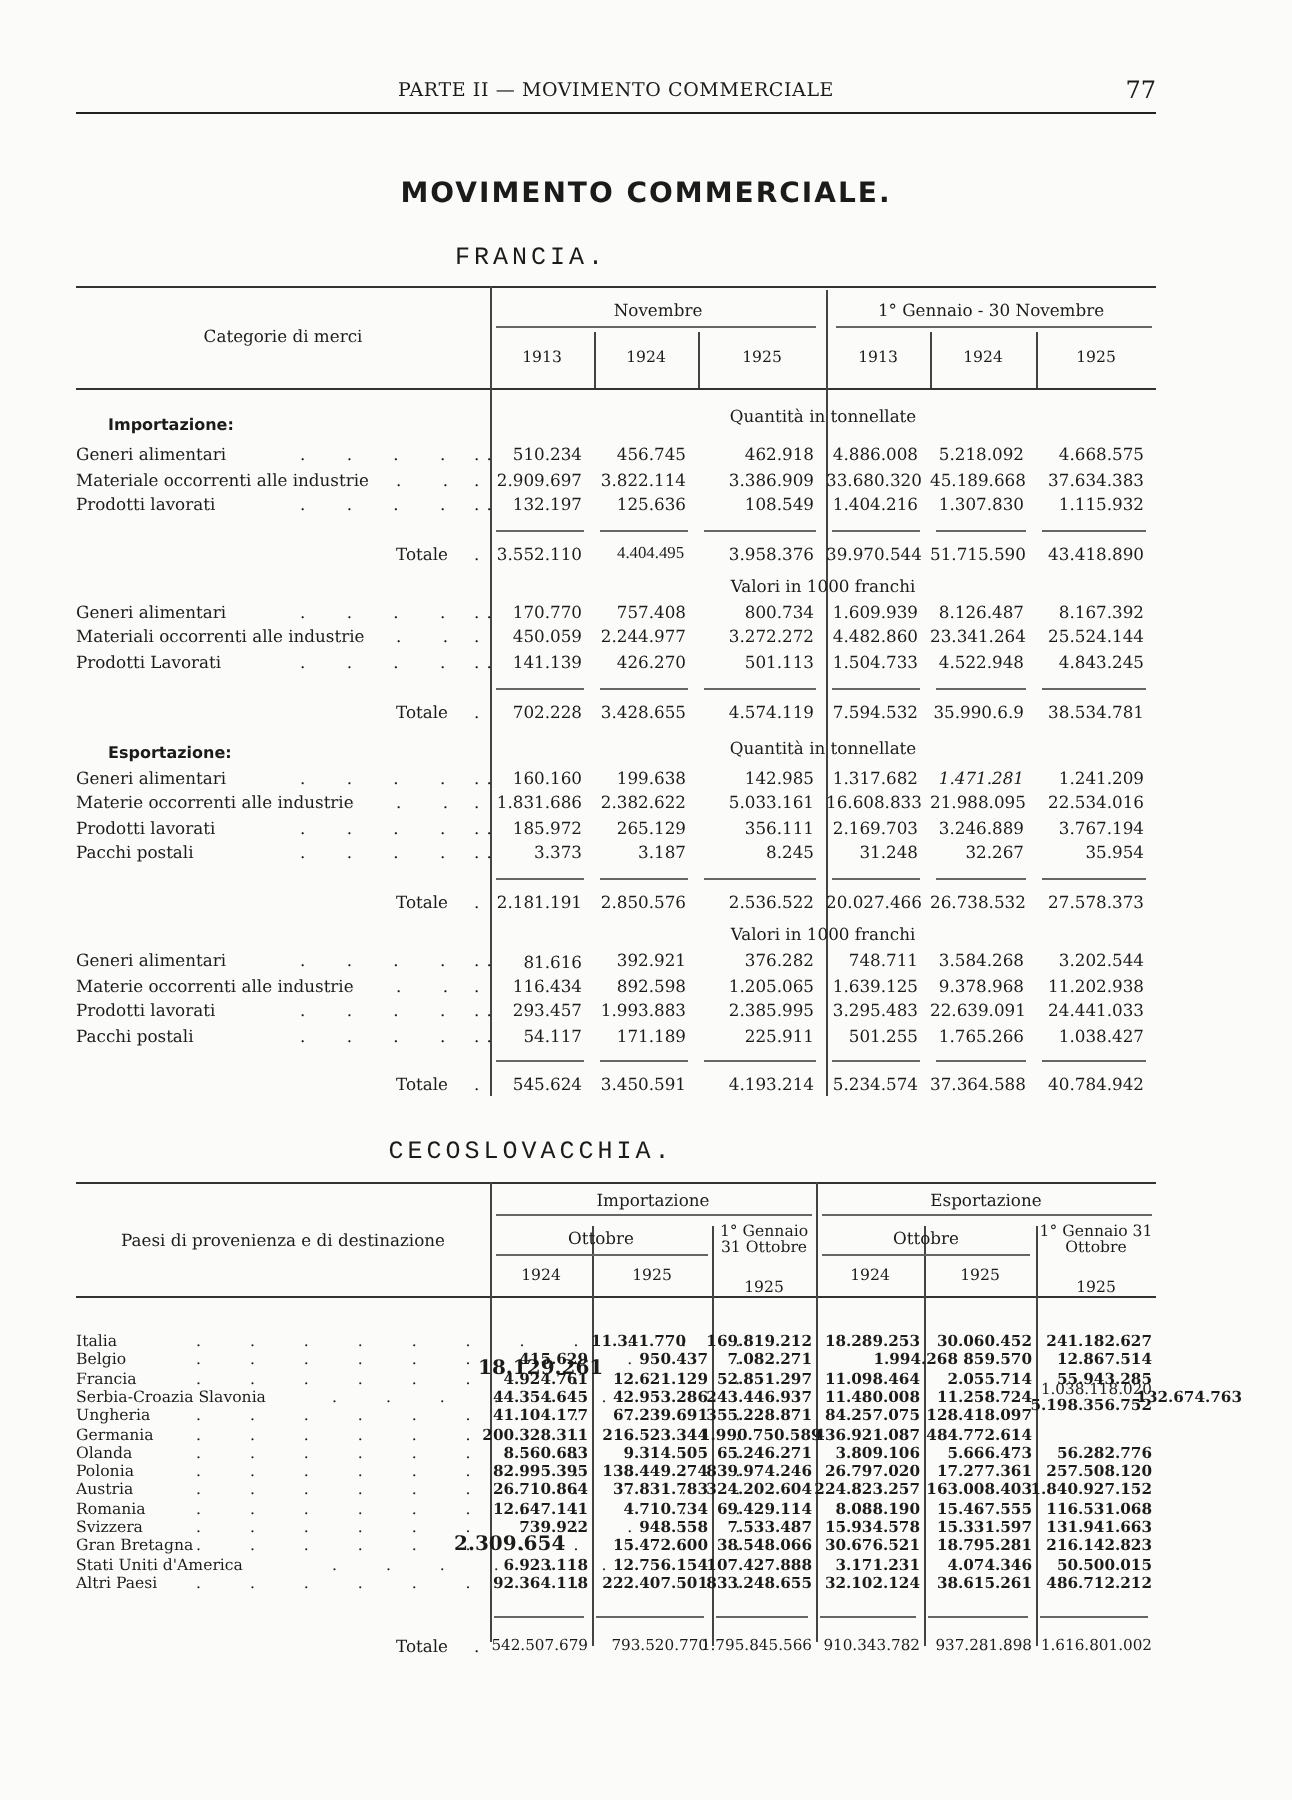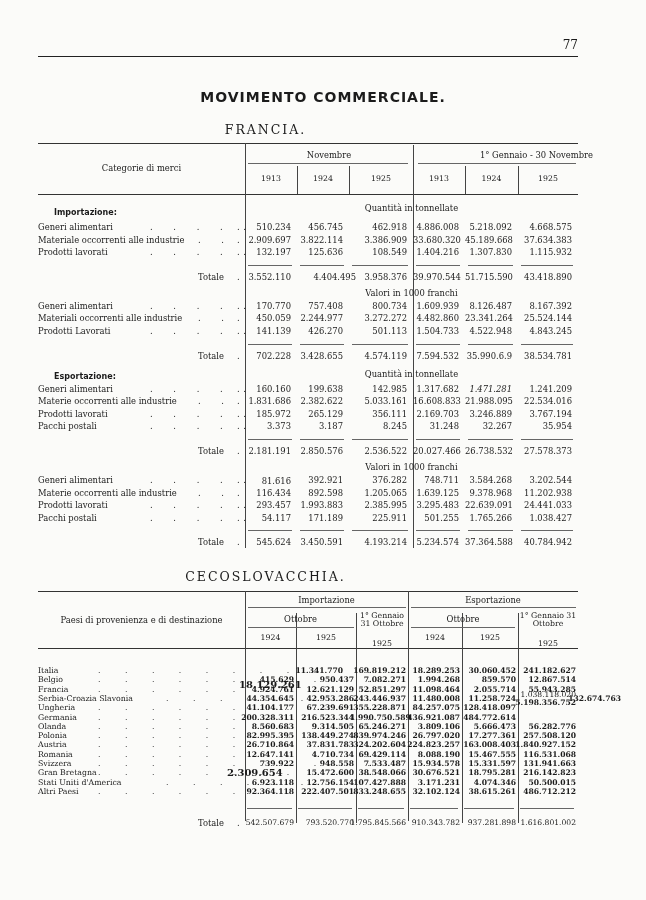--- a/index.html
+++ b/index.html
@@ -1,58 +1,59 @@
 <!DOCTYPE html>
 <html><head>
 <meta charset="utf-8">
 <style>
   html,body{margin:0;padding:0;background:#fbfbf9;}
   body{width:646px;height:900px;position:relative;overflow:hidden;font-family:"DejaVu Serif","Liberation Serif",serif;color:#1b1b1b;}
   .running{position:absolute;top:40px;left:38px;width:540px;height:16px;border-bottom:1.5px solid #222;}
   .running .rh{position:absolute;left:0;right:0;text-align:center;font-size:9.5px;letter-spacing:.3px;top:0;}
   .running .pn{position:absolute;right:0;top:-2px;font-size:12px;}
   .title{position:absolute;top:89px;left:0;width:646px;text-align:center;font-family:"DejaVu Sans","Liberation Sans",sans-serif;font-weight:bold;font-size:14px;letter-spacing:1px;}
-  .country{position:absolute;left:0;width:531px;text-align:center;font-size:12.5px;letter-spacing:2px;}
+  .country{position:absolute;left:0;width:531px;text-align:center;font-size:12.5px;letter-spacing:2px;font-family:Liberation Mono, monospace;}
   .tbl{position:absolute;left:38px;width:540px;font-size:8.4px;}
   .rule{position:absolute;left:0;right:0;border-top:1.6px solid #333;}
   .vline{position:absolute;border-left:1px solid #444;}
   .hthin{position:absolute;border-top:1px solid #666;}
   .cell{position:absolute;white-space:nowrap;}
   .r{text-align:right;}
   .c{text-align:center;}
   .sec{font-family:"DejaVu Sans","Liberation Sans",sans-serif;font-weight:bold;font-size:8px;}
   .lab{position:absolute;left:0;white-space:nowrap;}
   .dots{position:absolute;white-space:nowrap;letter-spacing:9px;}
   .num{position:absolute;text-align:right;white-space:nowrap;}
   .small{font-size:7.8px;}
 </style>
 </head>
 <body>
 
 <div class="running">
+  <span class="rh">PARTE II — MOVIMENTO COMMERCIALE</span>
   <span class="pn">77</span>
 </div>
 
 <div class="title">MOVIMENTO COMMERCIALE.</div>
 <div class="country" style="top:122px;">FRANCIA.</div>
 
 <div class="tbl" id="tfr" style="top:143px;height:405px;">
     <div class="rule" style="top:0;"></div>
     <div class="rule" style="top:51px;"></div>
     <div class="vline" style="left:207px;top:0;height:405px;"></div>
     <div class="vline" style="left:375px;top:2px;height:403px;"></div>
     <div class="vline" style="left:259px;top:23px;height:28px;"></div>
     <div class="vline" style="left:311px;top:23px;height:28px;"></div>
     <div class="vline" style="left:427px;top:23px;height:28px;"></div>
     <div class="vline" style="left:480px;top:23px;height:28px;"></div>
     <div class="hthin" style="left:210px;width:160px;top:20px;"></div>
     <div class="hthin" style="left:380px;width:158px;top:20px;"></div>
     <div class="cell c" style="left:0;width:207px;top:20px;">Categorie di merci</div>
     <div class="cell c" style="left:207px;width:168px;top:7px;">Novembre</div>
-    <div class="cell c" style="left:375px;width:165px;top:7px;padding-left:41px;">1° Gennaio - 30 Novembre</div>
+    <div class="cell c" style="left:375px;width:165px;top:7px;">1° Gennaio - 30 Novembre</div>
     <div class="cell c small" style="left:207px;width:52px;top:31px;">1913</div>
     <div class="cell c small" style="left:259px;width:52px;top:31px;">1924</div>
     <div class="cell c small" style="left:311px;width:64px;top:31px;">1925</div>
     <div class="cell c small" style="left:375px;width:52px;top:31px;">1913</div>
     <div class="cell c small" style="left:427px;width:53px;top:31px;">1924</div>
     <div class="cell c small" style="left:480px;width:60px;top:31px;">1925</div>
     <div class="lab sec" style="top:65px;left:16px;">Importazione:</div>
     <div class="cell c" style="left:207px;width:333px;top:60px;">Quantità in tonnellate</div>
     <div class="lab" style="top:79px;">Generi alimentari</div>
     <div class="dots" style="left:112px;top:79px;">. . . . .</div>
@@ -83,21 +84,21 @@
     <div class="num" style="left:480px;width:54px;top:104.19999999999999px;">1.115.932</div>
     <div class="hthin" style="left:210px;width:44px;top:121.79999999999998px;border-top-width:1.3px;"></div>
     <div class="hthin" style="left:262px;width:44px;top:121.79999999999998px;border-top-width:1.3px;"></div>
     <div class="hthin" style="left:314px;width:56px;top:121.79999999999998px;border-top-width:1.3px;"></div>
     <div class="hthin" style="left:378px;width:44px;top:121.79999999999998px;border-top-width:1.3px;"></div>
     <div class="hthin" style="left:430px;width:45px;top:121.79999999999998px;border-top-width:1.3px;"></div>
     <div class="hthin" style="left:483px;width:52px;top:121.79999999999998px;border-top-width:1.3px;"></div>
     <div class="cell r" style="left:0;width:186px;top:128.79999999999998px;">Totale</div>
     <div class="cell" style="left:199px;top:128.79999999999998px;">.</div>
     <div class="num" style="left:207px;width:46px;top:128.79999999999998px;">3.552.110</div>
-    <div class="num" style="left:272px;width:46px;top:128.79999999999998px;">4.404.495</div>
+    <div class="num" style="left:258px;width:46px;top:128.79999999999998px;font-family:Liberation Serif, serif;">4.404.495</div>
     <div class="num" style="left:311px;width:58px;top:128.79999999999998px;">3.958.376</div>
     <div class="num" style="left:375px;width:46px;top:128.79999999999998px;">39.970.544</div>
     <div class="num" style="left:427px;width:47px;top:128.79999999999998px;">51.715.590</div>
     <div class="num" style="left:480px;width:54px;top:128.79999999999998px;">43.418.890</div>
     <div class="cell c" style="left:207px;width:333px;top:144.79999999999998px;">Valori in 1000 franchi</div>
     <div class="lab" style="top:157.79999999999998px;">Generi alimentari</div>
     <div class="dots" style="left:112px;top:157.79999999999998px;">. . . . .</div>
     <div class="cell" style="left:199px;top:157.79999999999998px;">.</div>
     <div class="num" style="left:207px;width:46px;top:157.79999999999998px;">170.770</div>
     <div class="num" style="left:259px;width:46px;top:157.79999999999998px;">757.408</div>
@@ -276,21 +277,21 @@
     <div class="num small" style="left:241px;width:64px;top:75px;line-height:9px;font-weight:bold;font-size:7.6px;">11.341.770</div>
     <div class="num small" style="left:312px;width:56px;top:75px;line-height:9px;font-weight:bold;font-size:7.6px;">169.819.212</div>
     <div class="num small" style="left:364px;width:58px;top:75px;line-height:9px;font-weight:bold;font-size:7.6px;">18.289.253</div>
     <div class="num small" style="left:418px;width:60px;top:75px;line-height:9px;font-weight:bold;font-size:7.6px;">30.060.452</div>
     <div class="num small" style="left:474px;width:64px;top:75px;line-height:9px;font-weight:bold;font-size:7.6px;">241.182.627</div>
     <div class="lab small" style="top:84.3px;line-height:9px;">Belgio</div>
     <div class="dots small" style="left:60px;top:84.3px;line-height:9px;letter-spacing:11px;">. . . . . . . . . . .</div>
     <div class="num small" style="left:201px;width:55px;top:84.3px;line-height:9px;font-weight:bold;font-size:7.6px;">415.629</div>
     <div class="num small" style="left:252px;width:64px;top:84.3px;line-height:9px;font-weight:bold;font-size:7.6px;">950.437</div>
     <div class="num small" style="left:312px;width:56px;top:84.3px;line-height:9px;font-weight:bold;font-size:7.6px;">7.082.271</div>
-    <div class="num small" style="left:364px;width:58px;top:84.3px;line-height:9px;font-weight:bold;font-size:7.6px;">1.994.268</div>
+    <div class="num small" style="left:364px;width:58px;top:84.3px;line-height:9px;font-weight:bold;font-size:7.6px;padding-left:19px;">1.994.268</div>
     <div class="num small" style="left:418px;width:60px;top:84.3px;line-height:9px;font-weight:bold;font-size:7.6px;">859.570</div>
     <div class="num small" style="left:474px;width:64px;top:84.3px;line-height:9px;font-weight:bold;font-size:7.6px;">12.867.514</div>
     <div class="lab small" style="top:93.6px;line-height:9px;">Francia</div>
     <div class="dots small" style="left:60px;top:93.6px;line-height:9px;letter-spacing:11px;">. . . . . . . . . . .</div>
     <div class="num small" style="left:201px;width:55px;top:93.6px;line-height:9px;font-weight:bold;font-size:7.6px;">4.924.761</div>
     <div class="num small" style="left:252px;width:64px;top:93.6px;line-height:9px;font-weight:bold;font-size:7.6px;">12.621.129</div>
     <div class="num small" style="left:312px;width:56px;top:93.6px;line-height:9px;font-weight:bold;font-size:7.6px;">52.851.297</div>
     <div class="num small" style="left:364px;width:58px;top:93.6px;line-height:9px;font-weight:bold;font-size:7.6px;">11.098.464</div>
     <div class="num small" style="left:418px;width:60px;top:93.6px;line-height:9px;font-weight:bold;font-size:7.6px;">2.055.714</div>
     <div class="num small" style="left:474px;width:64px;top:93.6px;line-height:9px;font-weight:bold;font-size:7.6px;">55.943.285</div>

